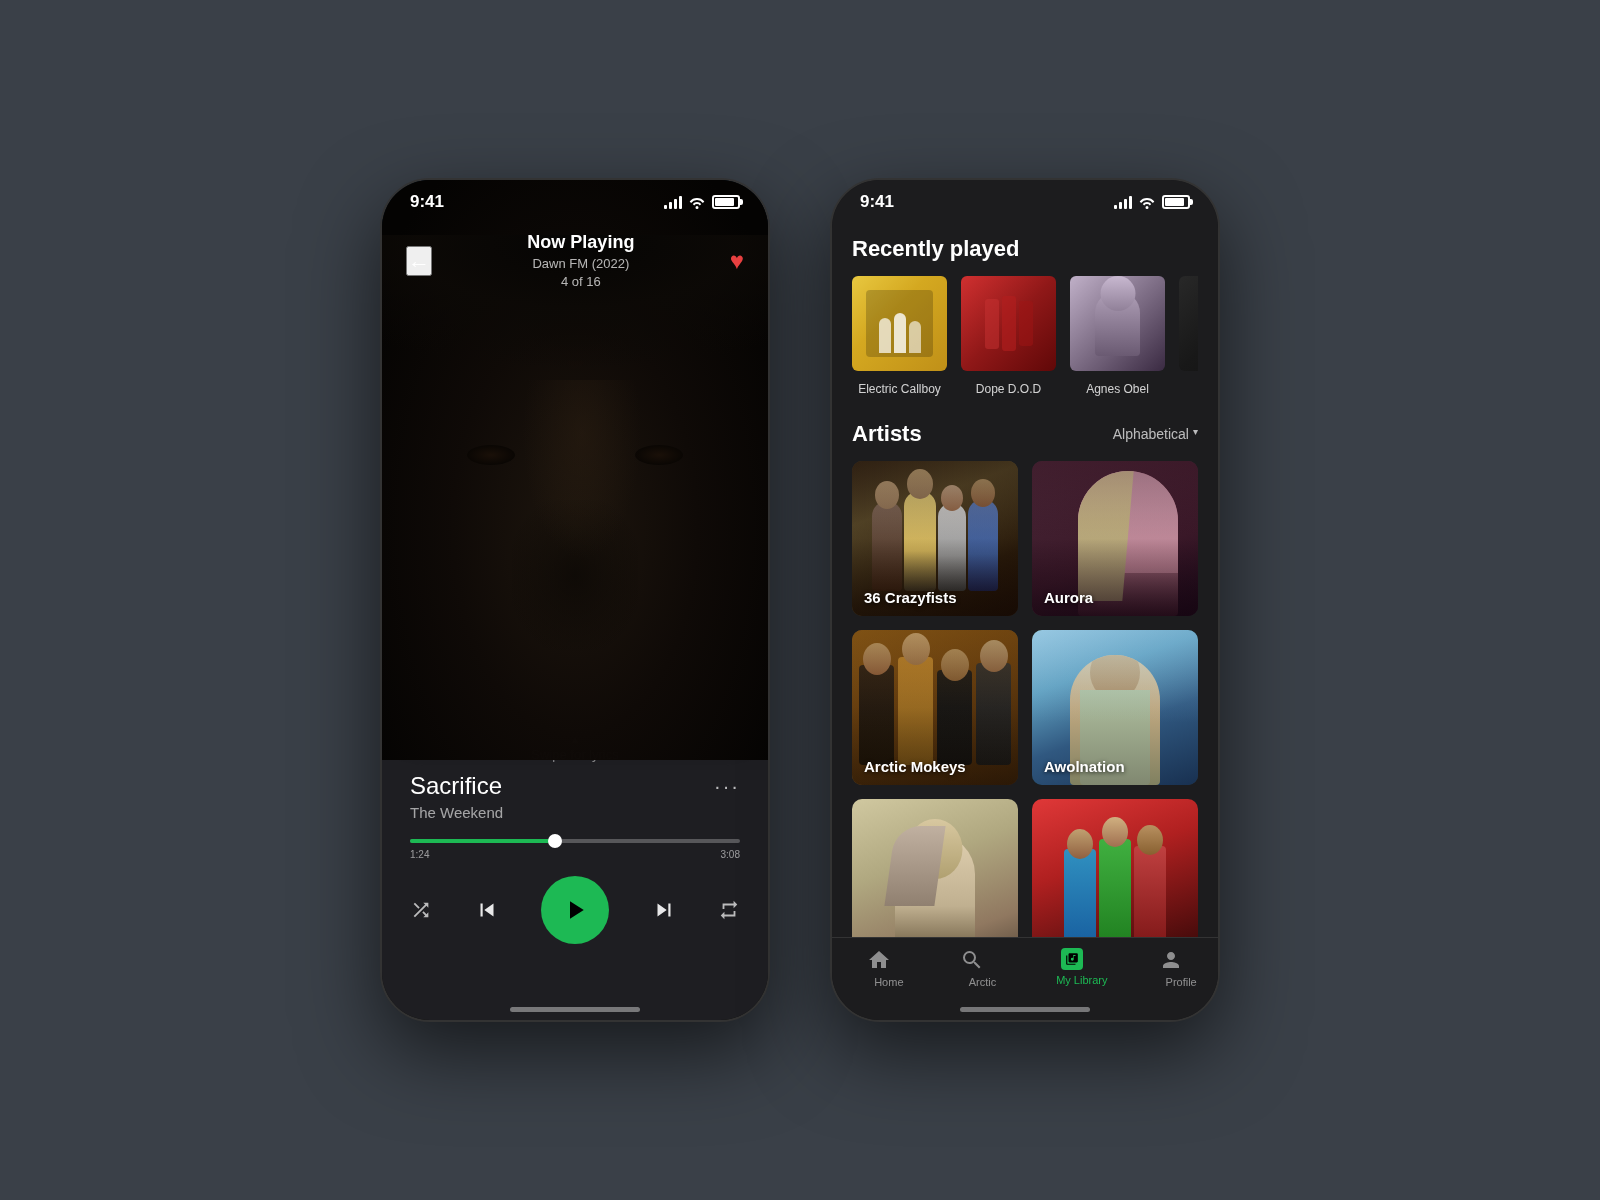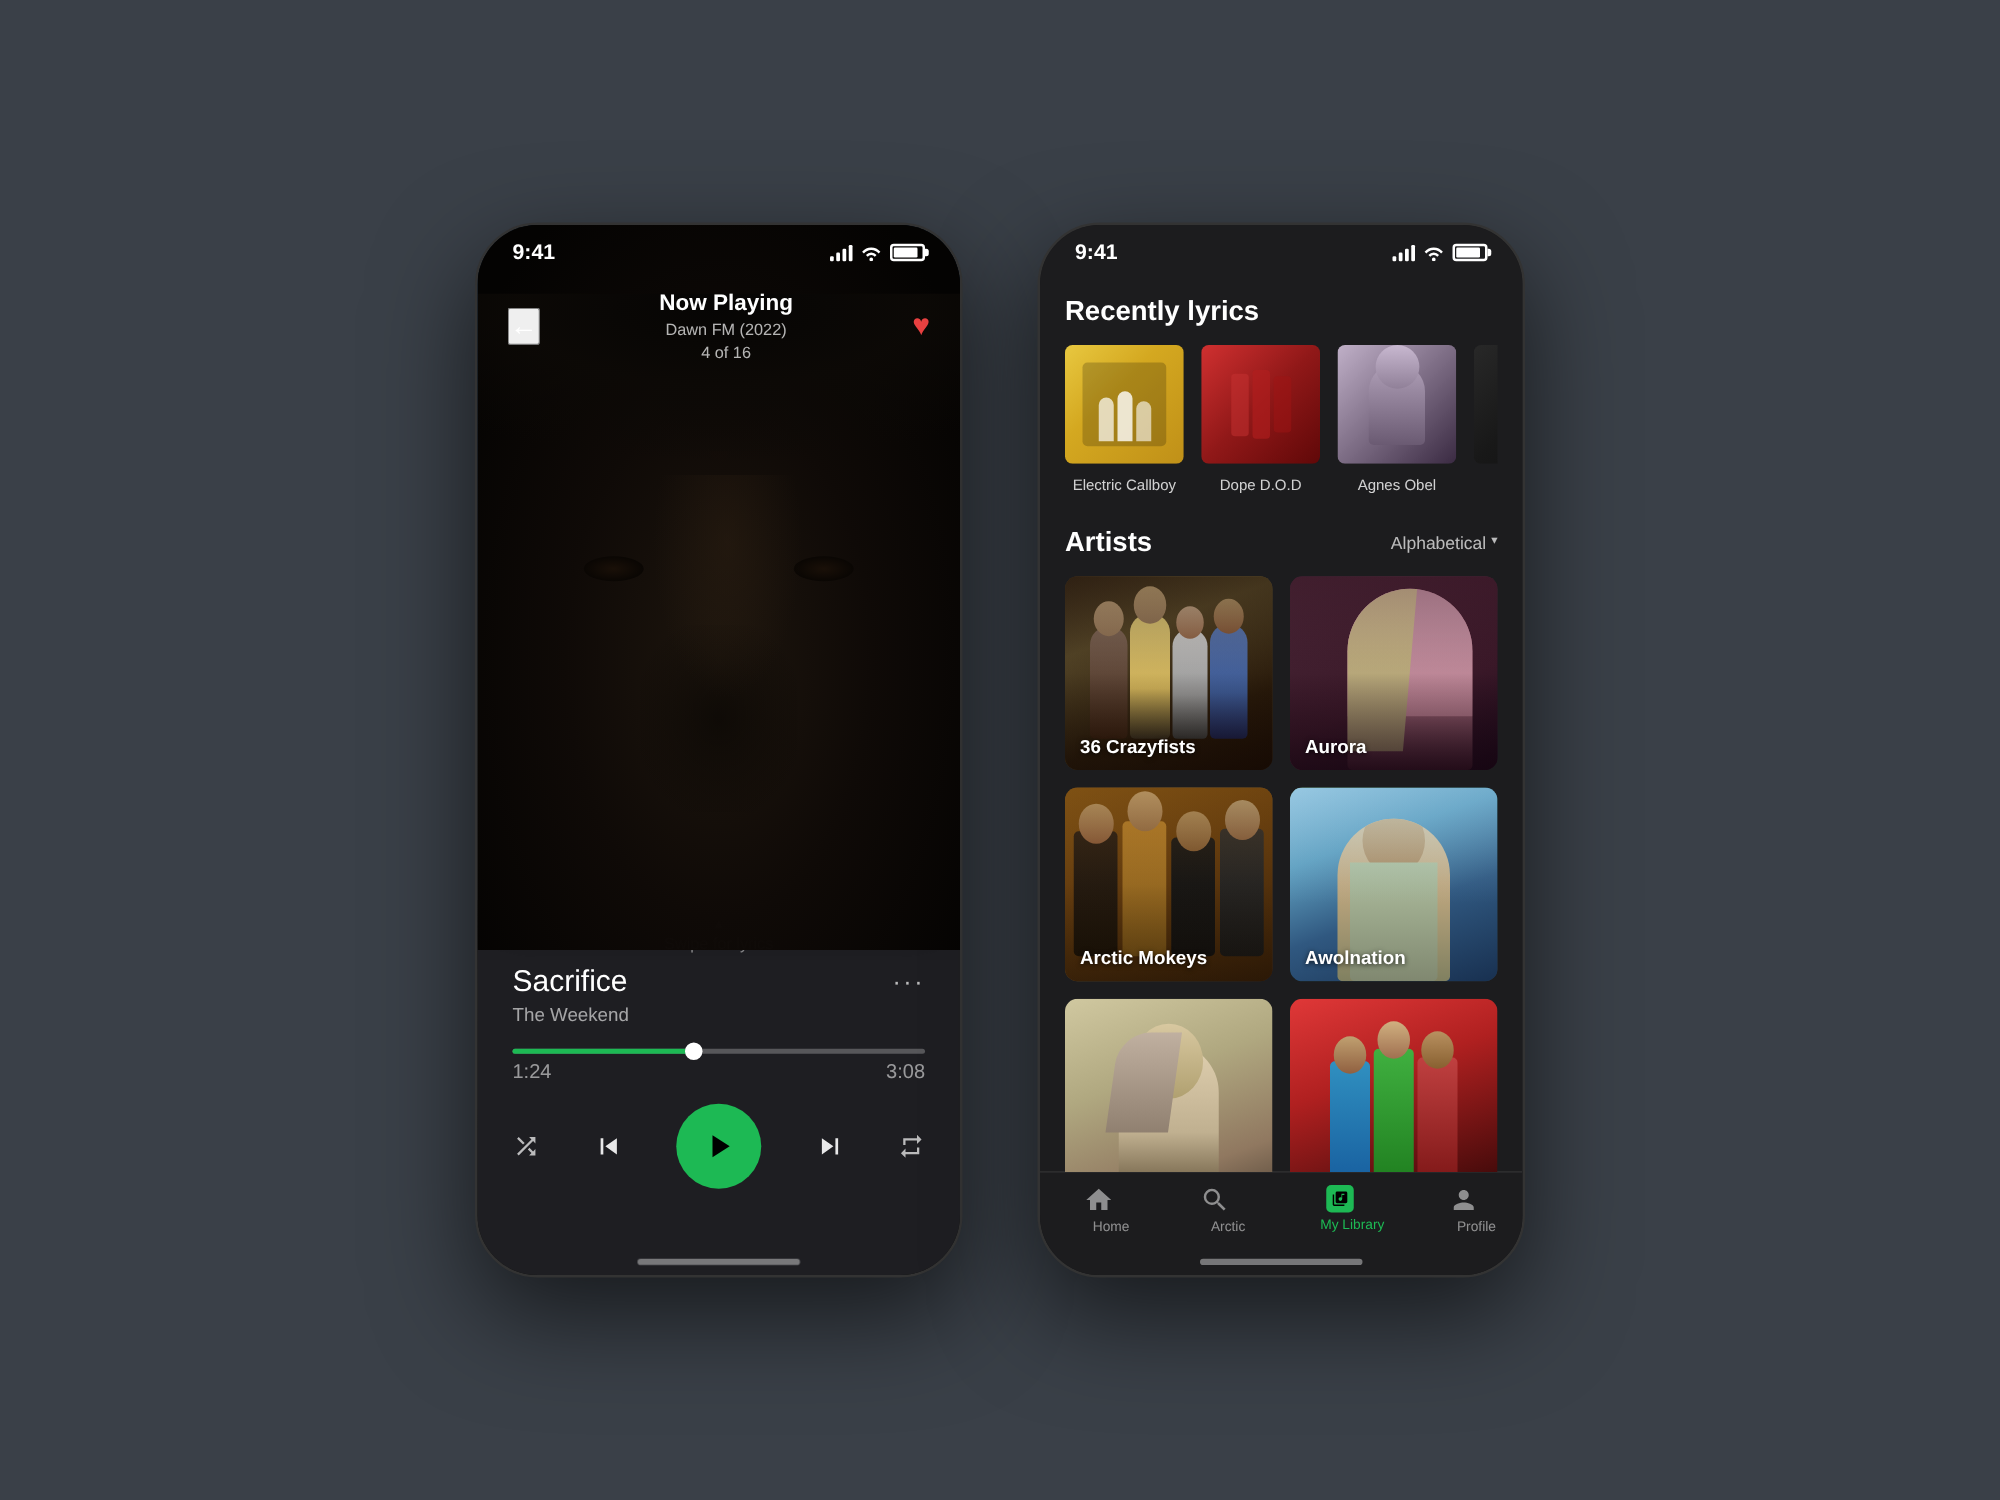--- a/index.html
+++ b/index.html
@@ -226,21 +226,21 @@
       right: -7px;
       top: 50%;
       transform: translateY(-50%);
     }
     .progress-times {
       display: flex;
       justify-content: space-between;
       margin-top: 6px;
     }
     .progress-times span {
-      font-size: 16px;
+      font-size: 10px;
       color: rgba(255,255,255,0.55);
     }
     .np-controls {
       display: flex;
       align-items: center;
       justify-content: space-between;
       margin-top: 16px;
     }
     .ctrl-btn {
       color: rgba(255,255,255,0.7);
@@ -540,21 +540,21 @@
         </svg>
         <div class="battery-block">
           <div class="battery-fill"></div>
         </div>
       </div>
     </div>
 
     <div class="lib-scrollable">
 
       <div class="section-header-row">
-        <span class="section-title">Recently lyrics</span>
+        <span class="section-title">Recently played</span>
       </div>
       <div class="recently-played-row">
         <div class="rp-item">
           <div class="rp-thumb rp-ec">
 
             <div style="width:100%;height:100%;background:linear-gradient(135deg,#e8c840 0%,#d4a820 40%,#c09018 100%);display:flex;align-items:center;justify-content:center;">
               <div style="width:70%;height:70%;background:rgba(0,0,0,0.2);border-radius:4px;display:flex;align-items:flex-end;justify-content:center;overflow:hidden;">
                 <div style="display:flex;gap:3px;align-items:flex-end;padding-bottom:4px;">
                   <div style="width:12px;height:35px;background:rgba(255,255,255,0.7);border-radius:6px 6px 0 0;"></div>
                   <div style="width:12px;height:40px;background:rgba(255,255,255,0.8);border-radius:6px 6px 0 0;"></div>

